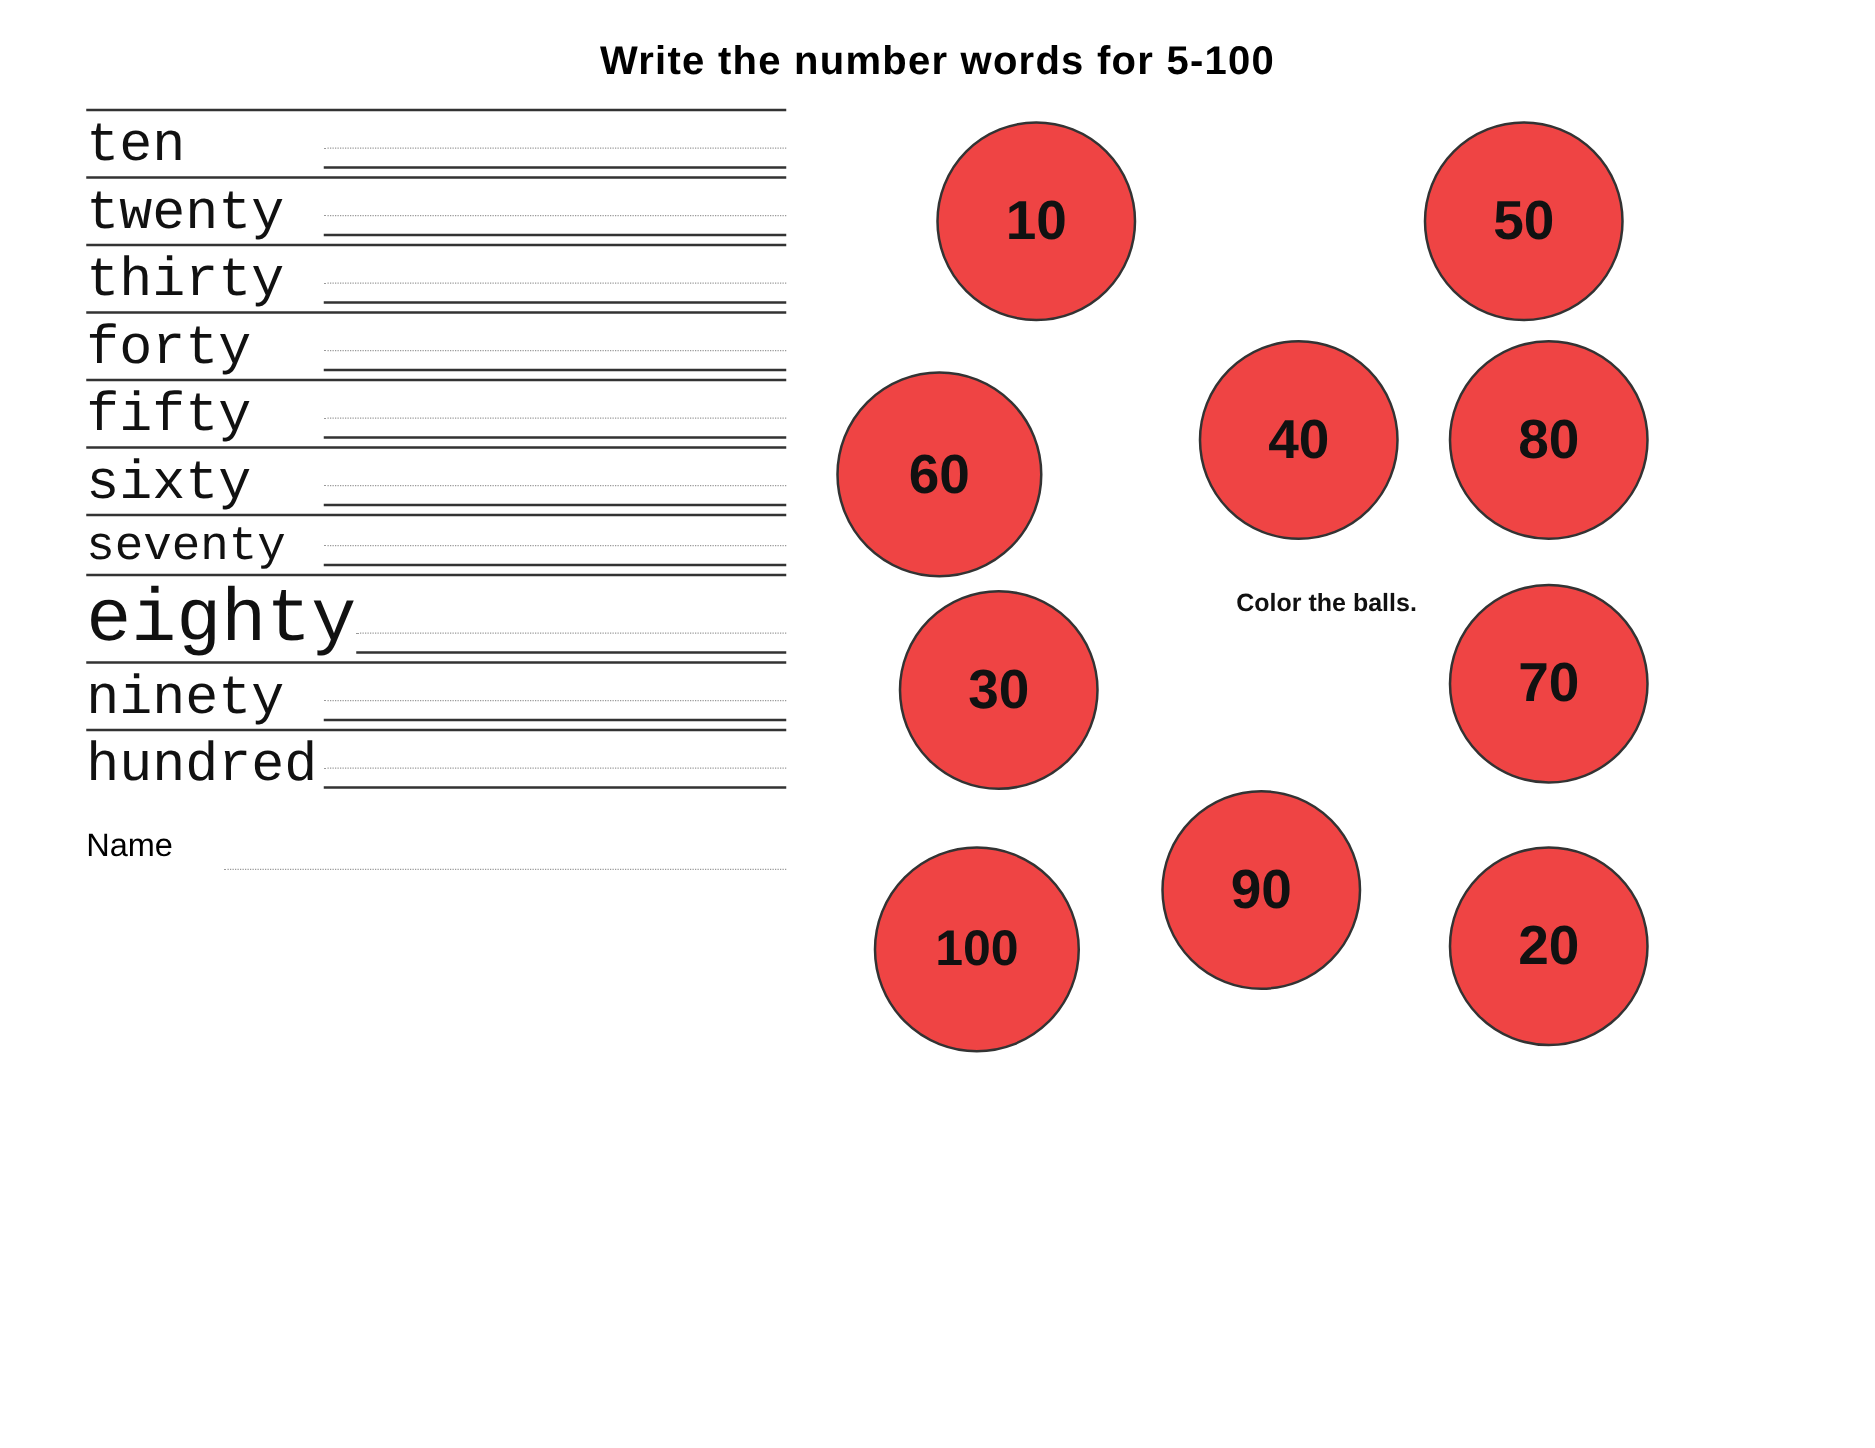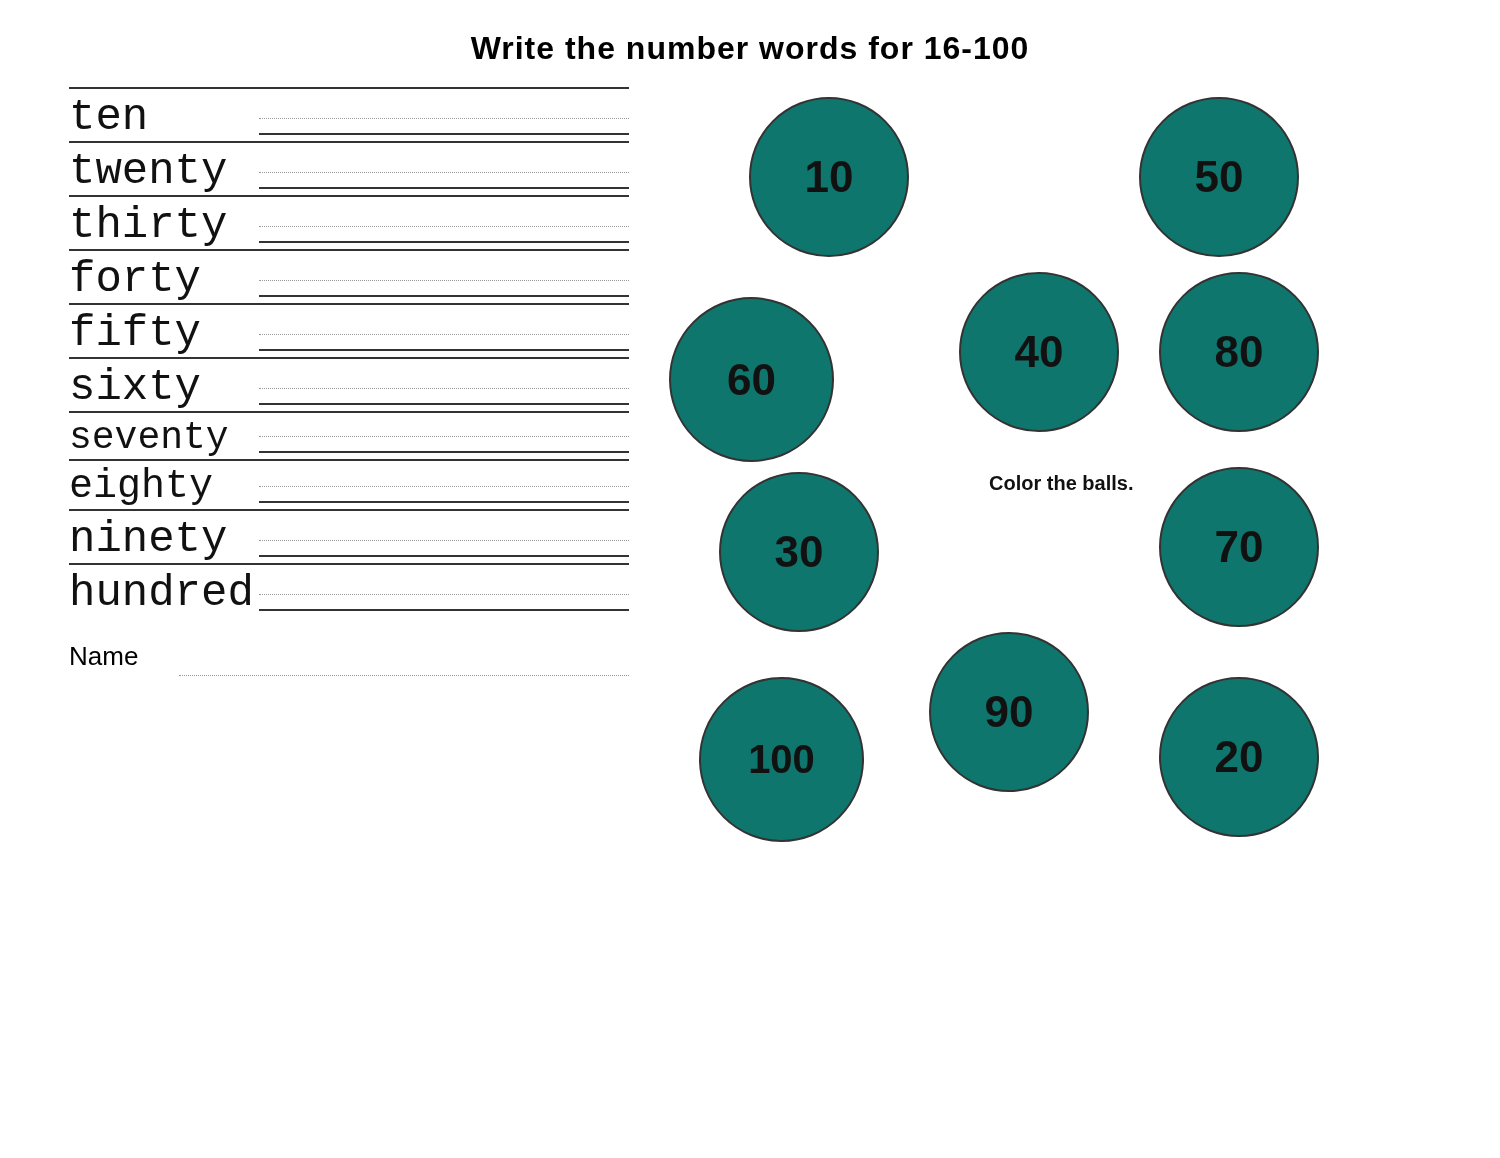--- a/index.html
+++ b/index.html
@@ -77,21 +77,21 @@
       height: 780px;
     }
 
     .ball {
       position: absolute;
       border-radius: 50%;
       border: 2.5px solid #333;
       display: flex;
       align-items: center;
       justify-content: center;
-      background: #0f766e;
+      background: #ef4444;
     }
 
     .ball span {
       font-size: 44px;
       font-weight: bold;
       font-family: Arial, sans-serif;
       color: #111;
     }
 
     .ball.large {
@@ -147,21 +147,21 @@
     }
 
     .entry-solid {
       border-bottom: 2px solid #333;
     }
   </style>
 </head>
 <body>
 
 <div class="page">
-  <div class="title">Write the number words for  16-100</div>
+  <div class="title">Write the number words for  5-100</div>
 
   <div class="content-area">
 
     <div class="left-section">
 
       <div class="entry">
         <div class="entry-top-line"></div>
         <div class="entry-row">
           <div class="entry-word" style="font-size:44px;">ten</div>
           <div class="entry-lines">
@@ -233,21 +233,21 @@
           <div class="entry-lines">
             <div class="entry-dotted"></div>
             <div class="entry-solid"></div>
           </div>
         </div>
       </div>
 
       <div class="entry">
         <div class="entry-top-line"></div>
         <div class="entry-row">
-          <div class="entry-word" style="font-size:40px;">eighty</div>
+          <div class="entry-word" style="font-size:60px;">eighty</div>
           <div class="entry-lines">
             <div class="entry-dotted"></div>
             <div class="entry-solid"></div>
           </div>
         </div>
       </div>
 
       <div class="entry">
         <div class="entry-top-line"></div>
         <div class="entry-row">

